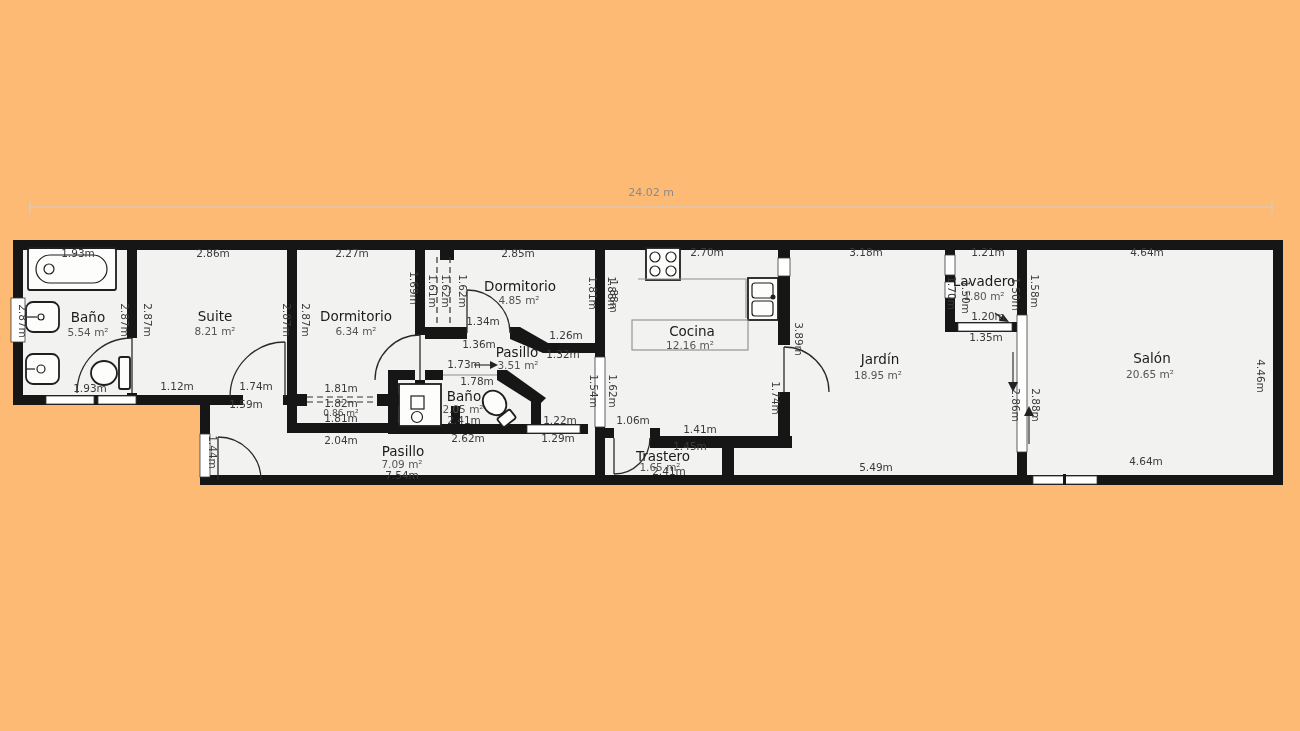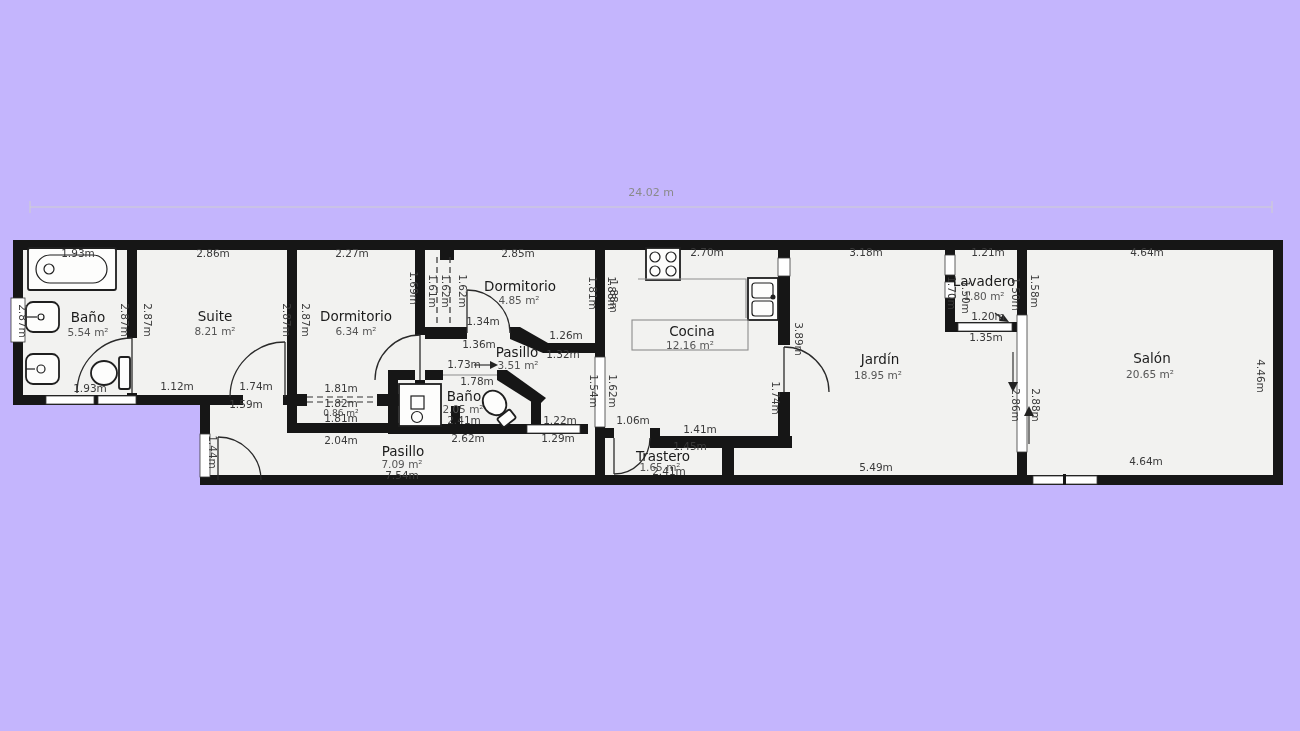--- a/index.html
+++ b/index.html
@@ -1,16 +1,16 @@
 <!DOCTYPE html>
 <html><head>
 <meta charset="utf-8">
 <style>
   html,body{margin:0;padding:0;background:#fafafa;}
-  .stage{position:relative;width:1300px;height:731px;background:#c4b5fd;overflow:hidden;}
+  .stage{position:relative;width:1300px;height:731px;background:#fdba74;overflow:hidden;}
   svg{display:block;}
   .wall{fill:#161616;}
   .planfill{fill:#f2f2f0;}
   .win{fill:#ffffff;stroke:#3a3a3a;stroke-width:.8;}
   .gap{fill:#f2f2f0;}
   .door{fill:none;stroke:#2a2a2a;stroke-width:1.3;}
   .fix{fill:#fdfdfc;stroke:#1f1f1f;stroke-width:1.8;}
   .fixthin{fill:none;stroke:#1f1f1f;stroke-width:1.2;}
   .dashedline{fill:none;stroke:#333;stroke-width:1.2;stroke-dasharray:6 4;}
   .counter{fill:none;stroke:#8d8d8d;stroke-width:1.1;}

